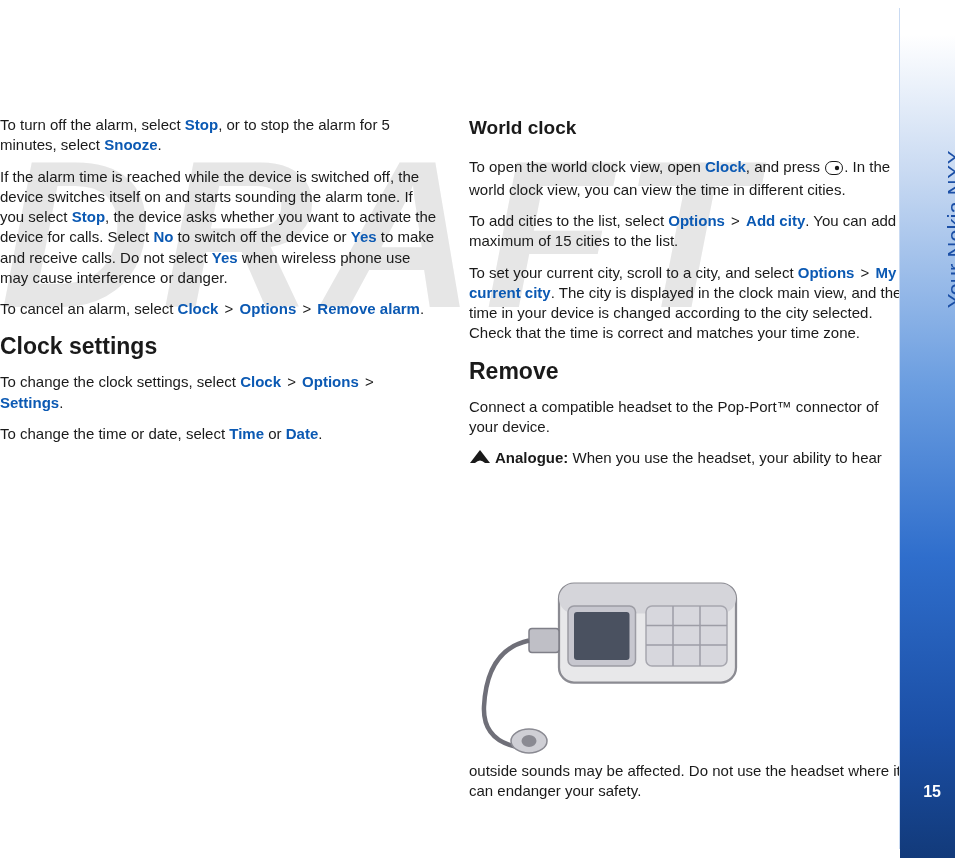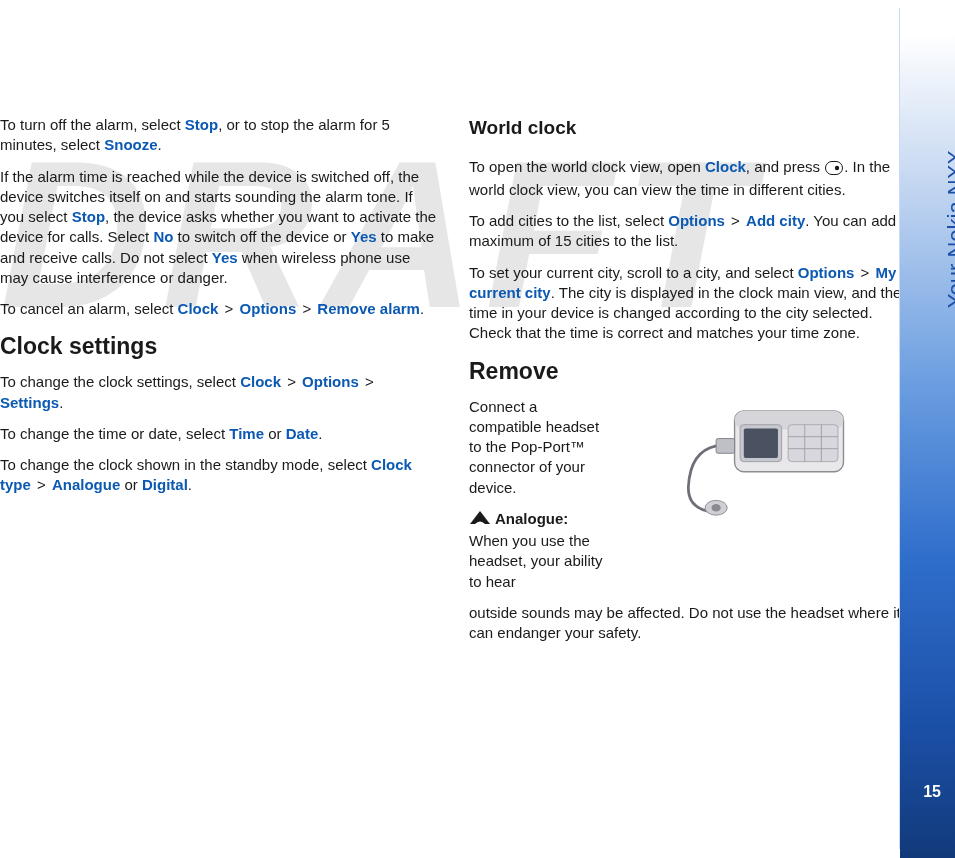--- a/index.html
+++ b/index.html
@@ -100,21 +100,21 @@
       font-size: 19px;
       font-weight: 700;
       margin: 0 0 16px;
     }
     .sep { color: #1a1a1a; font-weight: 400; padding: 0 2px; }
     .icon-key {
       display: inline-block;
       vertical-align: -3px;
       margin: 0 1px;
     }
-    .headset-row { display: flex; gap: 22px; align-items: flex-start; }
+    .headset-row { display: flex; gap: 22px; align-items: flex-start; flex-direction: column; }
     .headset-text { flex: 0 0 142px; }
     .headset-img {
       flex: 1;
       height: 120px;
       position: relative;
     }
     .warn-icon {
       display: inline-block;
       vertical-align: -2px;
       margin-right: 4px;
@@ -143,23 +143,20 @@
         <span>To cancel an alarm, select </span><span class="hl">Clock</span><span class="sep"> &gt; </span><span class="hl">Options</span><span class="sep"> &gt; </span><span class="hl">Remove alarm</span><span>.</span>
       </p>
 
       <h2>Clock settings</h2>
 
       <p>
         <span>To change the clock settings, select </span><span class="hl">Clock</span><span class="sep"> &gt; </span><span class="hl">Options</span><span class="sep"> &gt; </span><span class="hl">Settings</span><span>.</span>
       </p>
       <p>
         <span>To change the time or date, select </span><span class="hl">Time</span><span> or </span><span class="hl">Date</span><span>.</span>
-      </p>
-      <p>
-        <span>To change the clock shown in the standby mode, select </span><span class="hl">Clock type</span><span class="sep"> &gt; </span><span class="hl">Analogue</span><span> or </span><span class="hl">Digital</span><span>.</span>
       </p>
     </div>
 
     <div class="col">
       <h3>World clock</h3>
       <p>
         <span>To open the world clock view, open </span><span class="hl">Clock</span><span>, and press </span><span class="icon-key"><svg width="18" height="14" viewBox="0 0 18 14">
               <rect x="0.5" y="0.5" width="17" height="13" rx="6.5" fill="none" stroke="#1a1a1a" stroke-width="1"></rect>
               <circle cx="12" cy="7" r="2.2" fill="#1a1a1a"></circle>
             </svg></span><span>. In the world clock view, you can view the time in different cities.</span>

